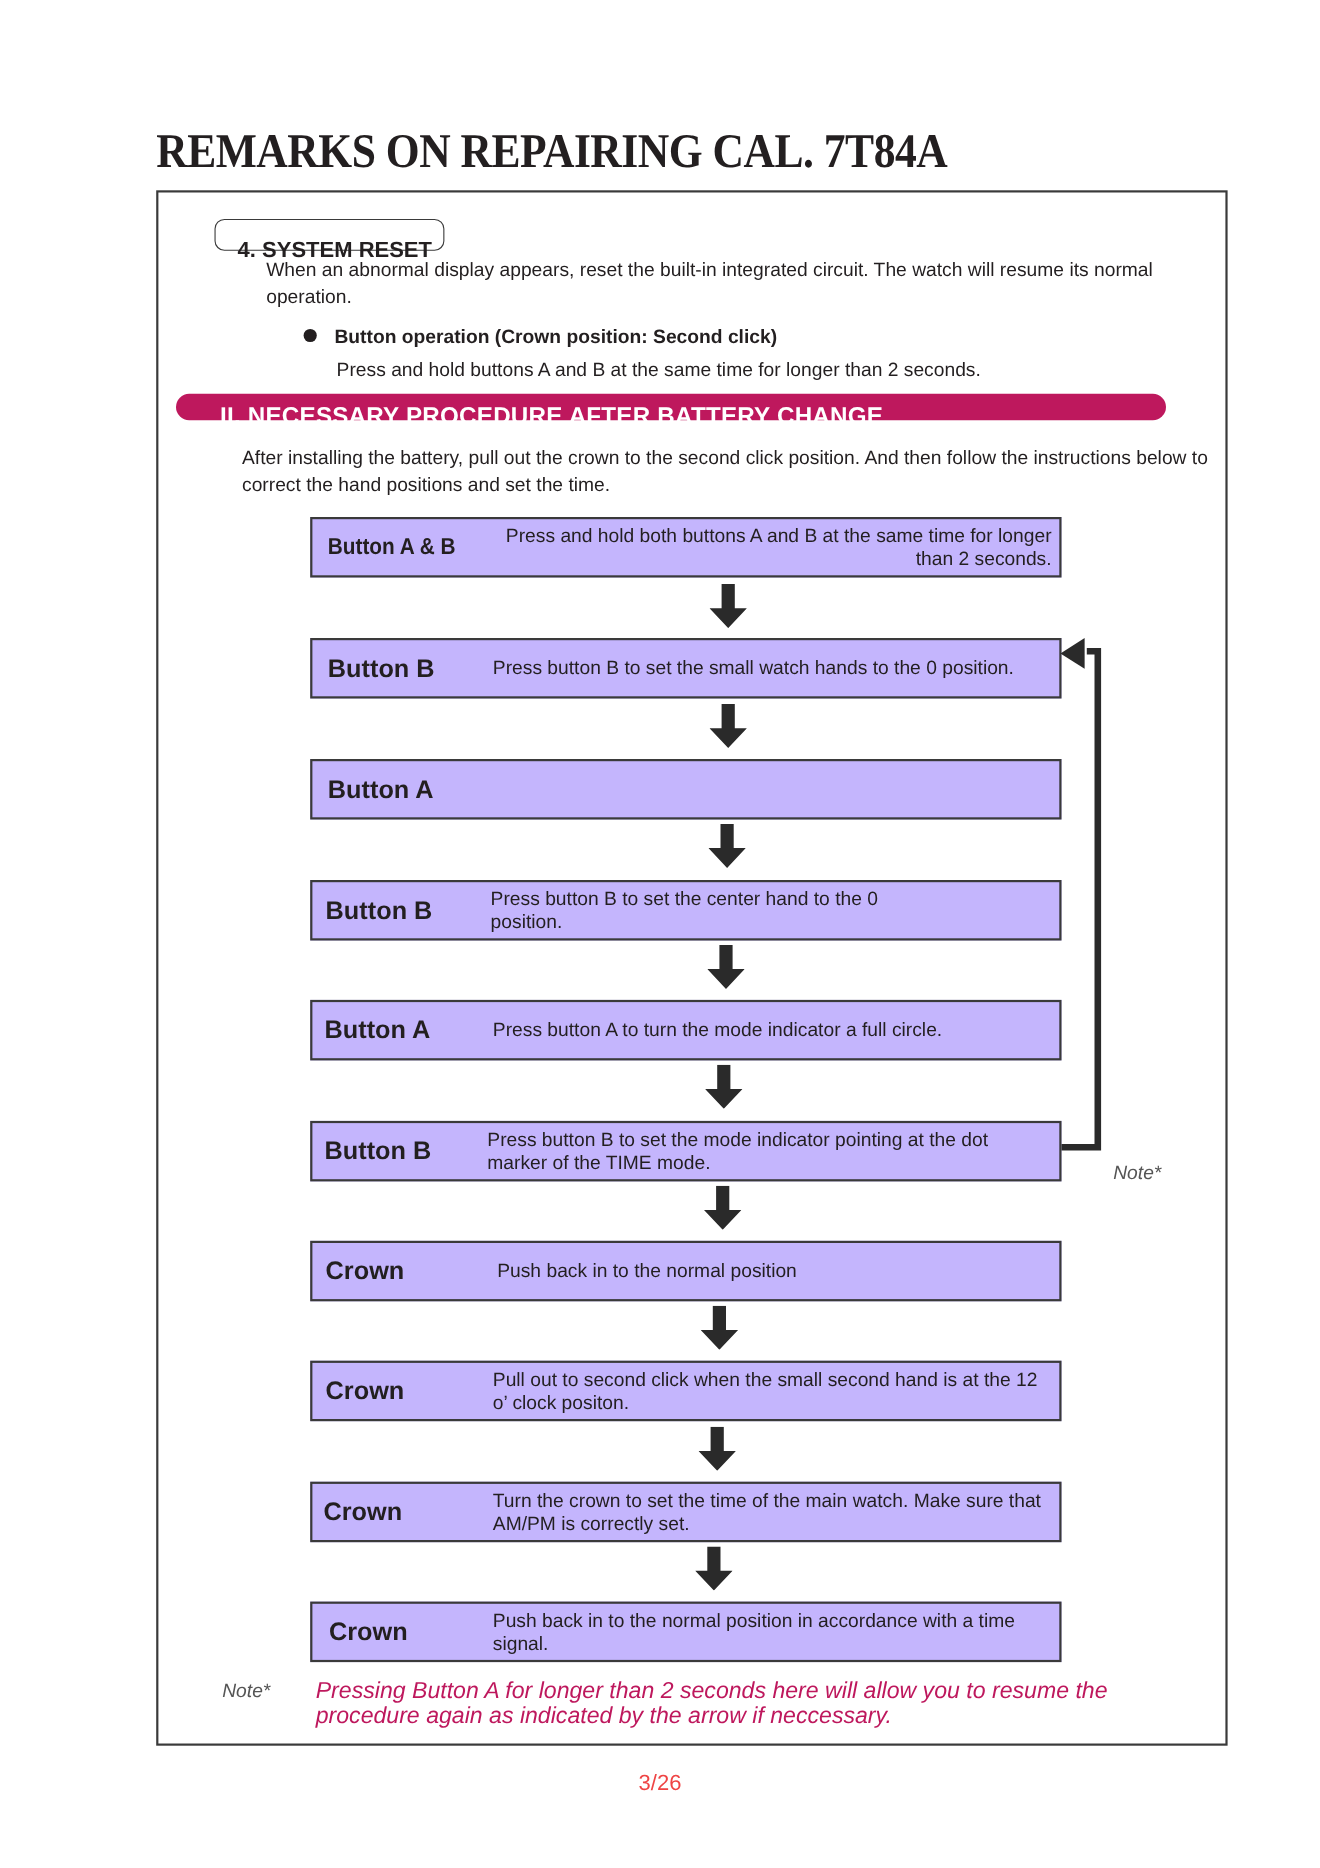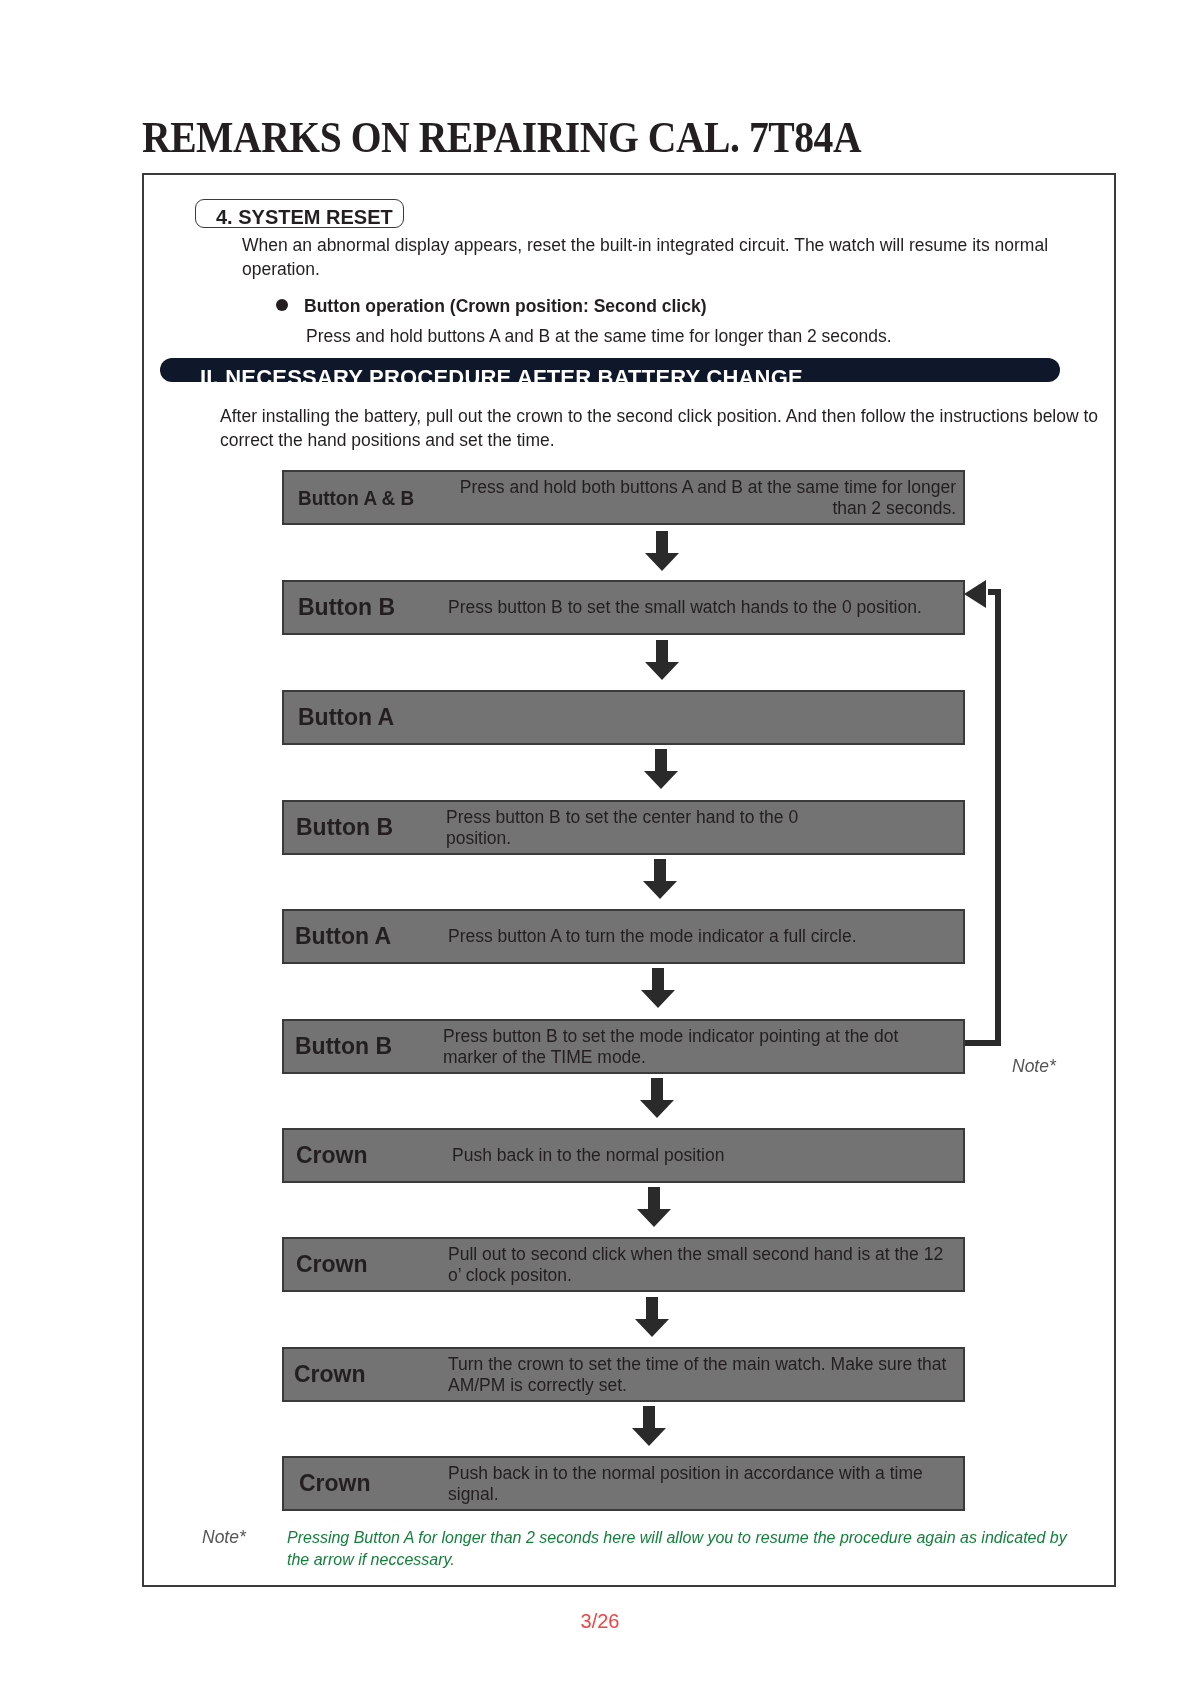--- a/index.html
+++ b/index.html
@@ -29,21 +29,21 @@
       top: 173px;
       width: 974px;
       height: 1414px;
       border: 2px solid #3a3a3a;
     }
     .section-pill {
       position: absolute;
       left: 195px;
       top: 199px;
       height: 29px;
-      padding: 4px 10px 0 20px;
+      padding: 15px 10px 0 20px;
       border: 1.5px solid #3a3a3a;
       border-radius: 9px;
       font-weight: bold;
       font-size: 20px;
       line-height: 26px;
       color: #231f20;
       white-space: nowrap;
     }
     .para {
       position: absolute;
@@ -69,21 +69,21 @@
       margin-right: 16px;
       vertical-align: 1px;
     }
     .p-press { left: 306px; top: 324px; white-space: nowrap; }
     .banner {
       position: absolute;
       left: 160px;
       top: 358px;
       width: 900px;
       height: 24px;
-      background: #0f172a;
+      background: #be185d;
       border-radius: 20px;
     }
     .banner-text {
       position: absolute;
       left: 40px;
       top: 7px;
       color: #ffffff;
       font-weight: bold;
       font-size: 22px;
       line-height: 26px;
@@ -91,21 +91,21 @@
       letter-spacing: 0.2px;
     }
     .p-after { left: 220px; top: 404px; width: 880px; }
 
     .step {
       position: absolute;
       left: 282px;
       width: 683px;
       height: 55px;
       border: 2px solid #3a3a3a;
-      background: #737373;
+      background: #c4b5fd;
     }
     .step-label {
       position: absolute;
       left: 14px;
       top: 0;
       height: 51px;
       display: flex;
       align-items: center;
       font-weight: bold;
       font-size: 23px;
@@ -151,23 +151,23 @@
       font-style: italic;
       font-size: 17.5px;
       color: #555555;
     }
     .note-text {
       position: absolute;
       left: 287px;
       top: 1527px;
       width: 780px;
       font-style: italic;
-      font-size: 16px;
+      font-size: 21px;
       line-height: 22px;
-      color: #15803d;
+      color: #be185d;
     }
     .page-number {
       position: absolute;
       left: 0;
       width: 1200px;
       top: 1610px;
       text-align: center;
       font-size: 20px;
       color: #ef4444;
     }

